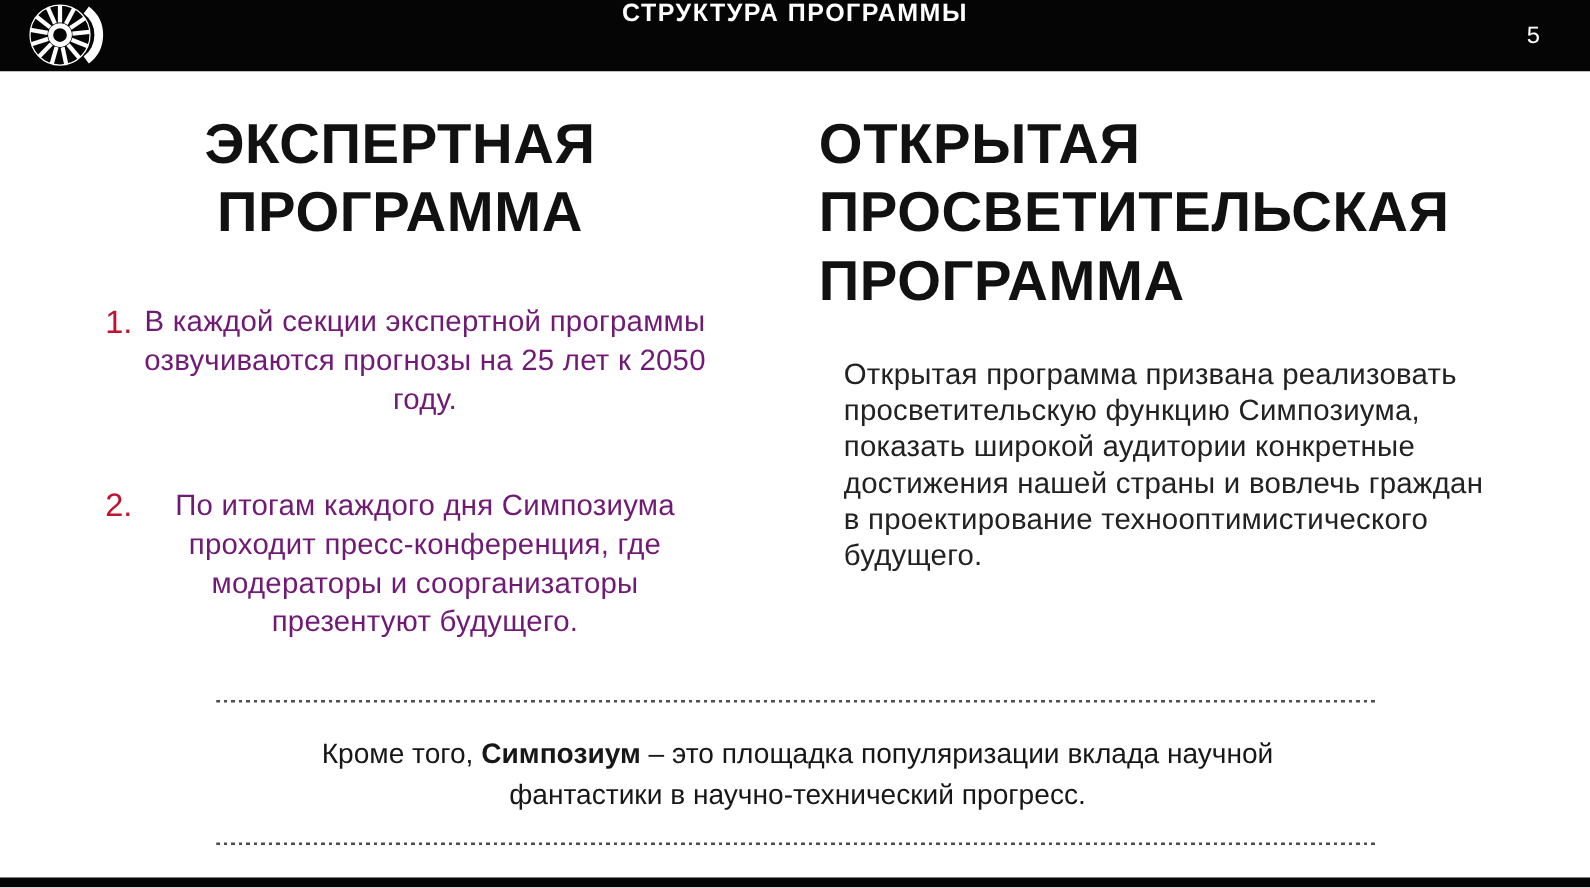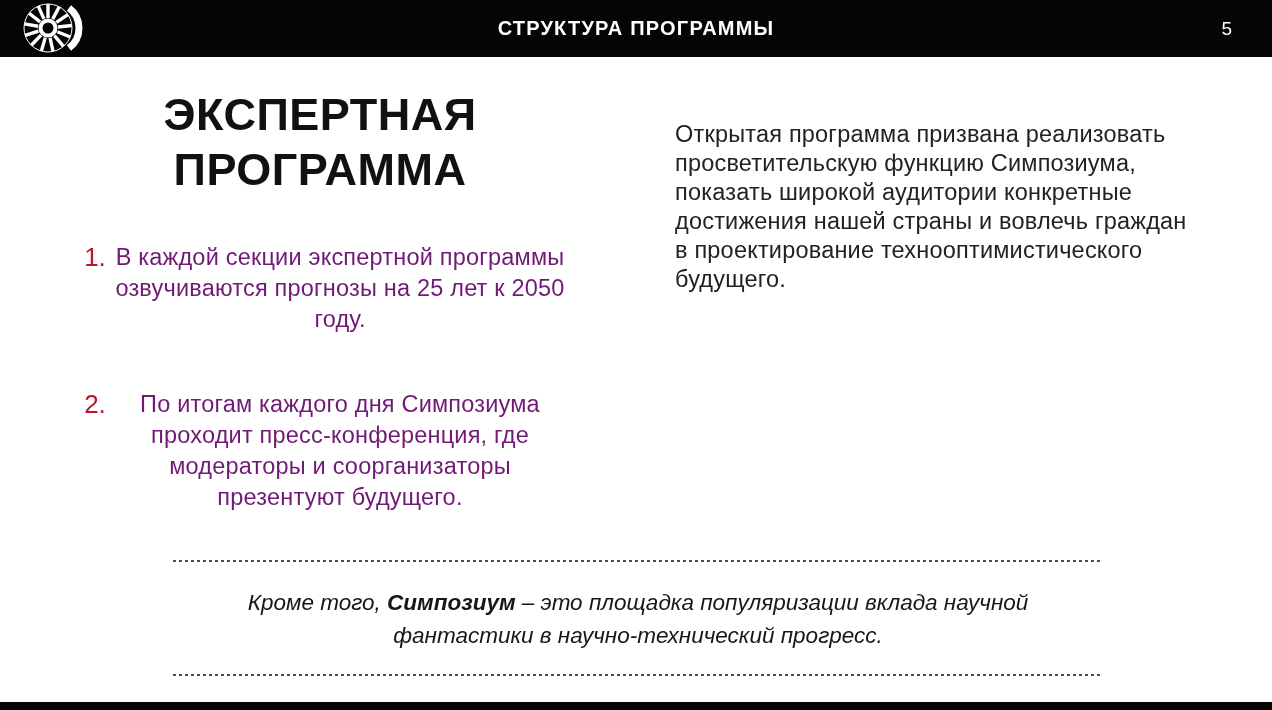--- a/index.html
+++ b/index.html
@@ -10,21 +10,21 @@
     background:#ffffff;
     font-family:"Liberation Sans", sans-serif;
     color:#1f1f1f;
     overflow:hidden;
     margin:0 auto;
   }
   
   .header{
     position:absolute;left:0;top:0;width:1272px;height:57px;
     background:#050505;color:#fff;
-    display:flex;align-items:center;justify-content:center;
+    display:flex;justify-content:center;
   }
   .header-title{
     font-size:20px;font-weight:700;letter-spacing:1.2px;
   }
   .logo{
     position:absolute;left:22px;top:1px;width:66px;height:54px;
   }
   .page-number{
     position:absolute;right:40px;top:50%;transform:translateY(-50%);
     font-size:19px;font-weight:400;color:#fff;
@@ -54,21 +54,21 @@
   
   .footnote{
     position:absolute;left:173px;top:560px;width:930px;text-align:center;
   }
   .dash-line{
     height:2px;width:100%;
     background:repeating-linear-gradient(to right,#4d4d4d 0 3px,transparent 3px 6px);
   }
   .footnote-text{
     margin:24px 30px 22px 30px;
-    font-style:italic;font-size:22.5px;line-height:33px;color:#171717;
+    font-size:22.5px;line-height:33px;color:#171717;
   }
   .footnote-text strong{font-weight:700;}
   
   .footer-bar{
     position:absolute;left:0;bottom:0;width:1272px;height:8px;background:#050505;
   }
 </style>
 </head>
 <body>
 
@@ -137,20 +137,21 @@
         <span class="txt">В каждой секции экспертной программы озвучиваются прогнозы на 25 лет к 2050 году.</span>
       </div>
       <div class="num-item">
         <span class="num">2.</span>
         <span class="txt">По итогам каждого дня Симпозиума проходит пресс-конференция, где модераторы и соорганизаторы презентуют будущего.</span>
       </div>
     </div>
   </div>
 
   <div class="col-right">
+    <h1 class="h1">ОТКРЫТАЯ ПРОСВЕТИТЕЛЬСКАЯ ПРОГРАММА</h1>
     <p class="para">Открытая программа призвана реализовать просветительскую функцию Симпозиума, показать широкой аудитории конкретные достижения нашей страны и вовлечь граждан в проектирование технооптимистического будущего.</p>
   </div>
 
   <div class="footnote">
     <div class="dash-line"></div>
     <p class="footnote-text"><span>Кроме того, </span><strong>Симпозиум</strong><span> – это площадка популяризации вклада научной фантастики в научно-технический прогресс.</span></p>
     <div class="dash-line"></div>
   </div>
 
   <div class="footer-bar"></div>

